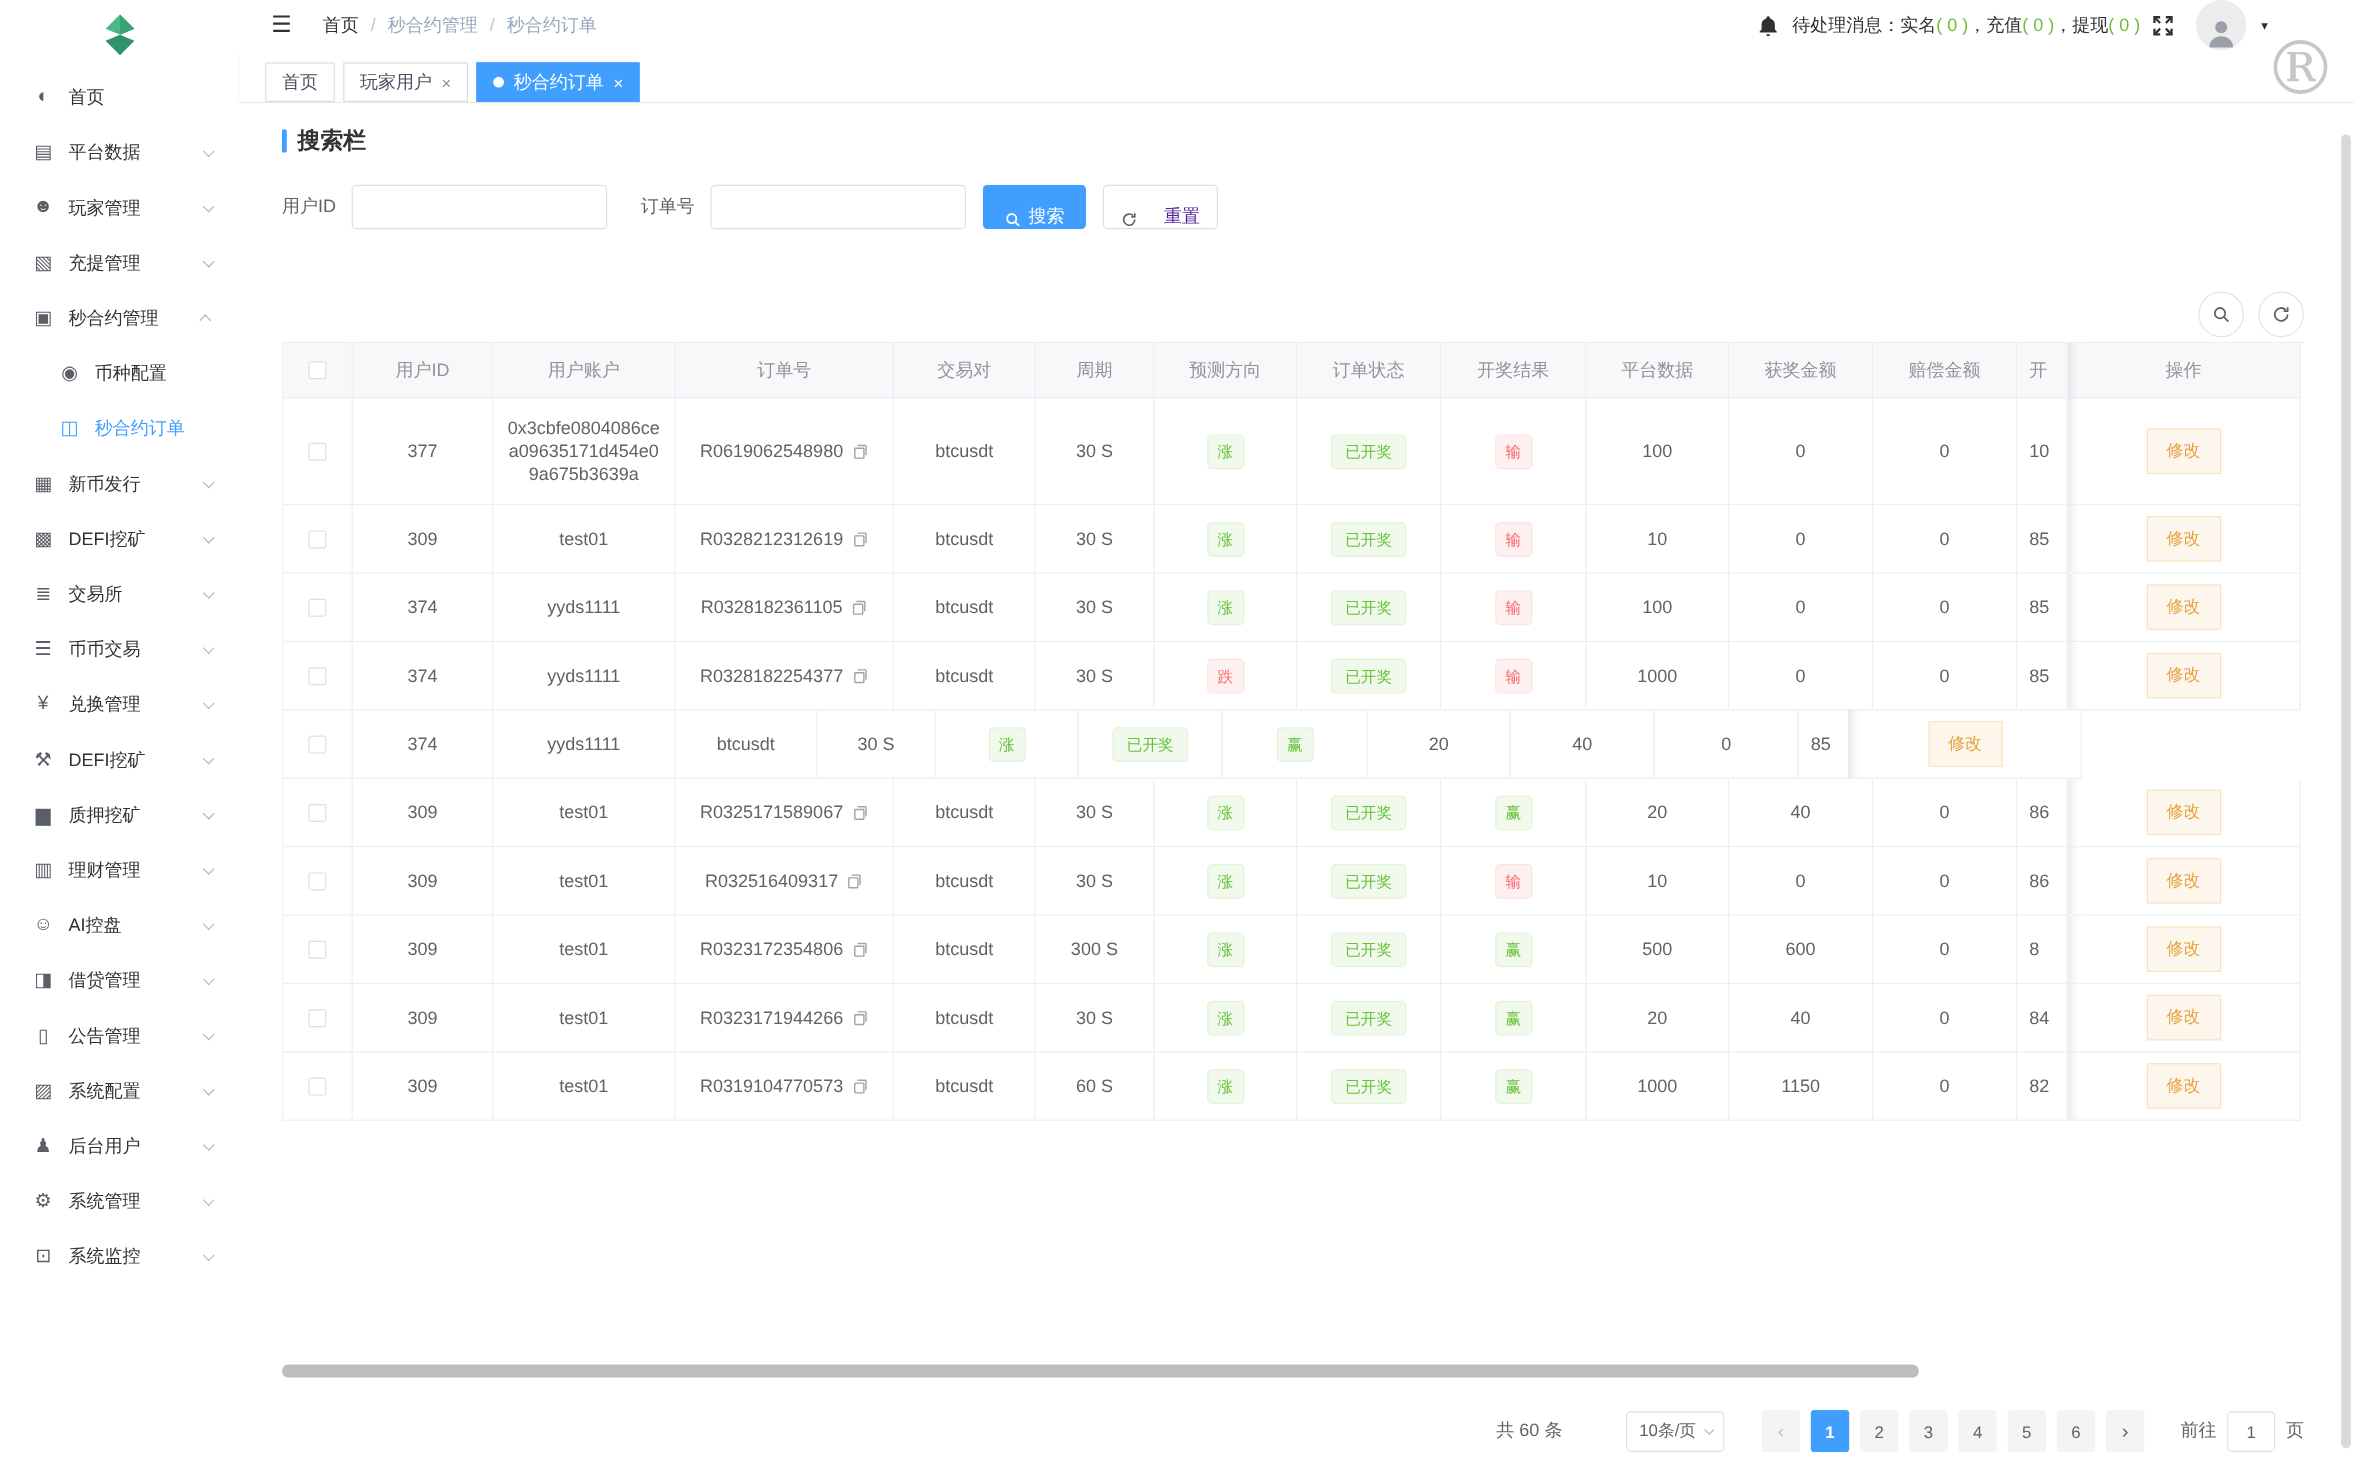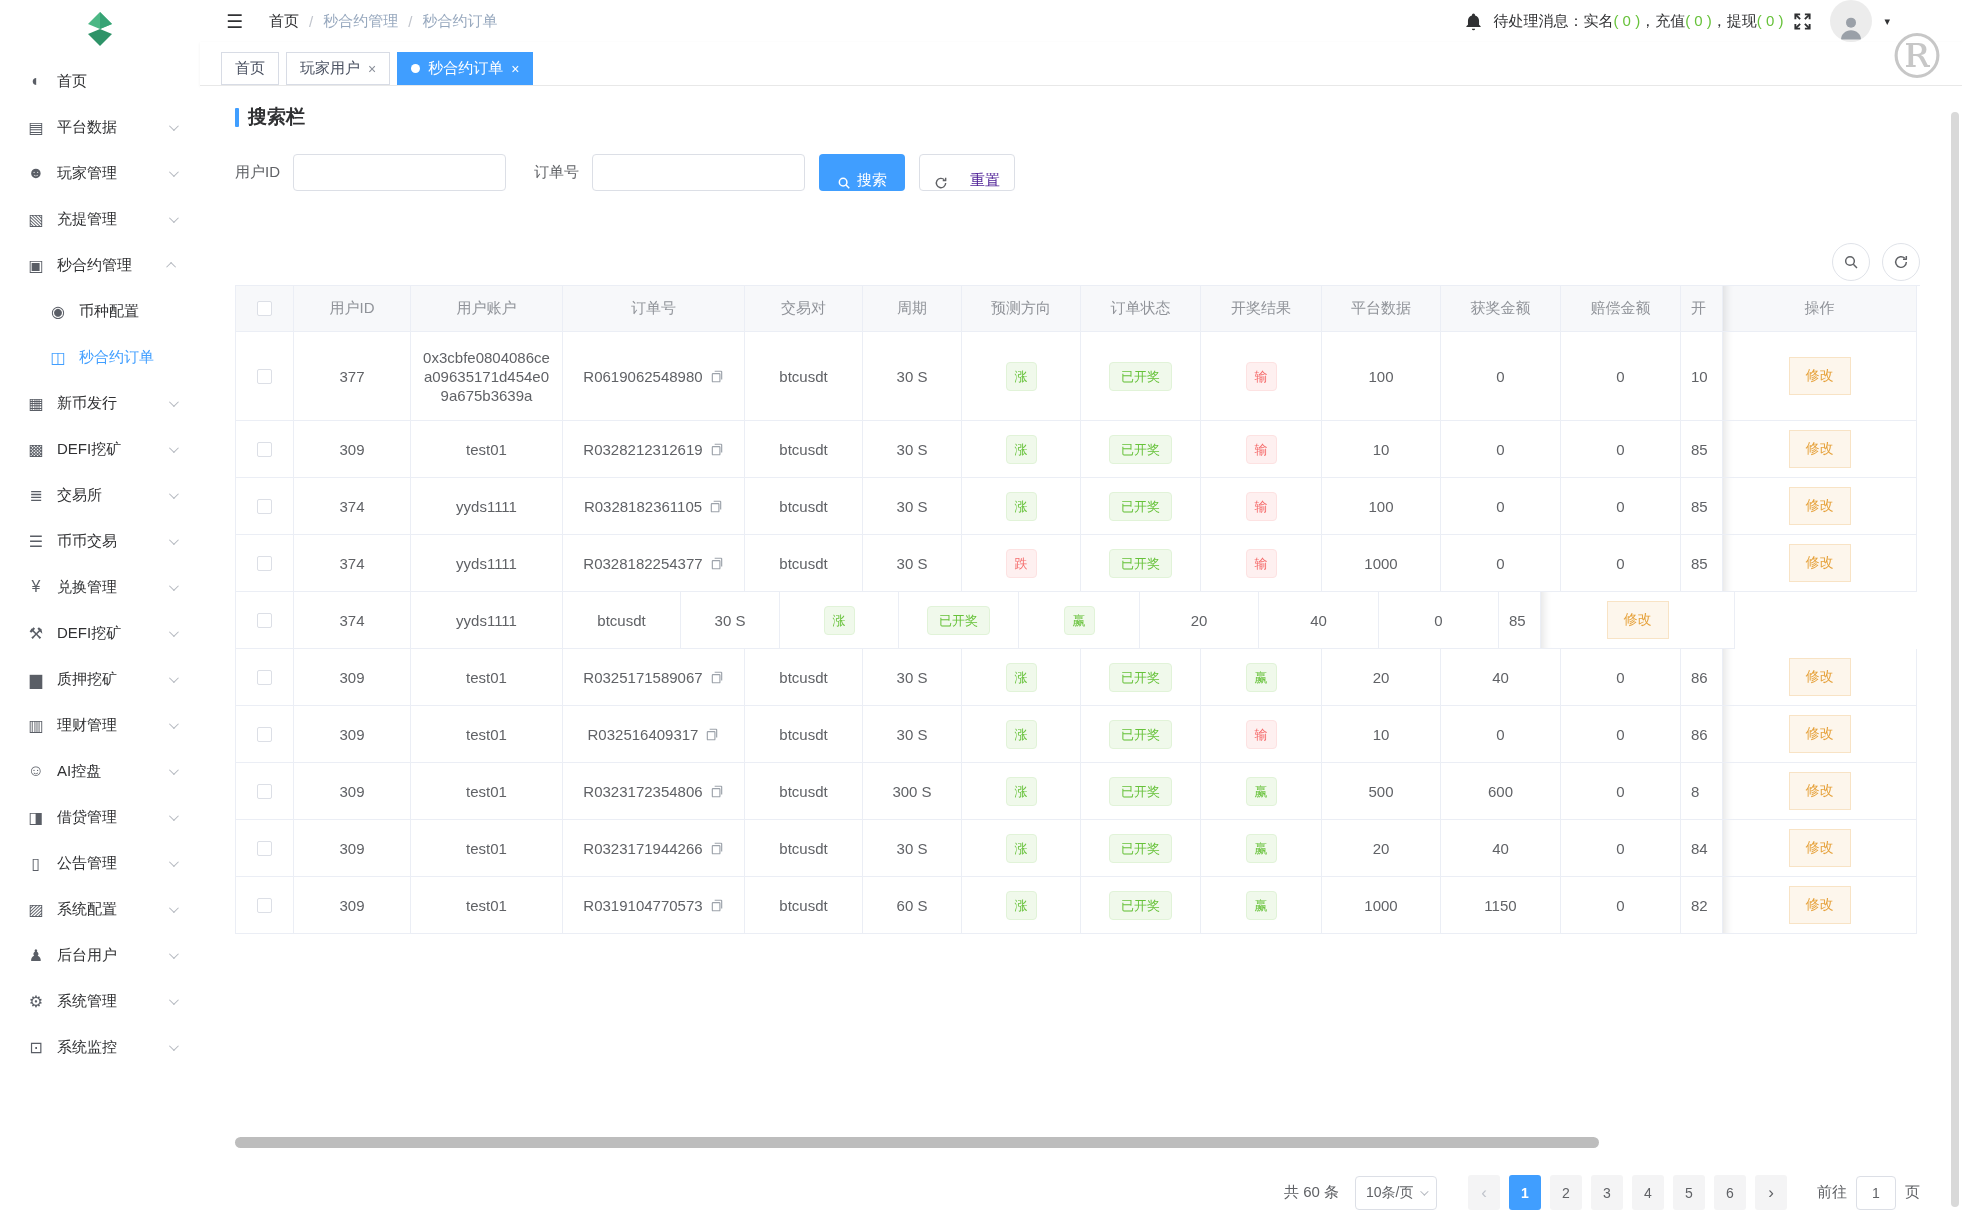--- a/index.html
+++ b/index.html
@@ -94,21 +94,21 @@
   .tbl-empty { width:1685px; height:203px; }
   .h-scroll { width:1685px; height:12px; }
   .h-thumb { width:1364px; height:11px; background:#bdbdbd; border-radius:6px; }
 
   
   .pager { width:1685px; margin-top:26px; display:flex; align-items:center; justify-content:flex-end;
     font-size:15px; color:#606266; }
   .pg-total { margin-right:16px; }
   .pg-select { position:relative; width:82px; height:34px; border:1px solid #dcdfe6; border-radius:4px;
     display:flex; align-items:center; padding-left:10px; font-size:14px; color:#606266;
-    margin-right:22px; cursor:pointer; }
+    margin-right:22px; cursor:pointer;margin-left:37px; }
   .pg-select .chev { position:absolute; right:10px; width:6px; height:6px; }
   .pg-btn { min-width:32px; height:35px; background:#f4f4f5; border-radius:3px; display:flex;
     align-items:center; justify-content:center; font-size:14px; color:#606266; margin-left:9px; cursor:pointer; }
   .pg-btn.arrow { color:#c0c4cc; font-size:17px; }
   .pg-btn.arrow.en { color:#606266; }
   .pg-btn.cur { background:#409eff; color:#fff; font-weight:bold; }
   .pg-jump { display:flex; align-items:center; margin-left:30px; }
   .pg-jump input { width:40px; height:34px; border:1px solid #dcdfe6; border-radius:4px;
     text-align:center; font-size:14px; color:#606266; margin:0 9px; outline:none; }
 

